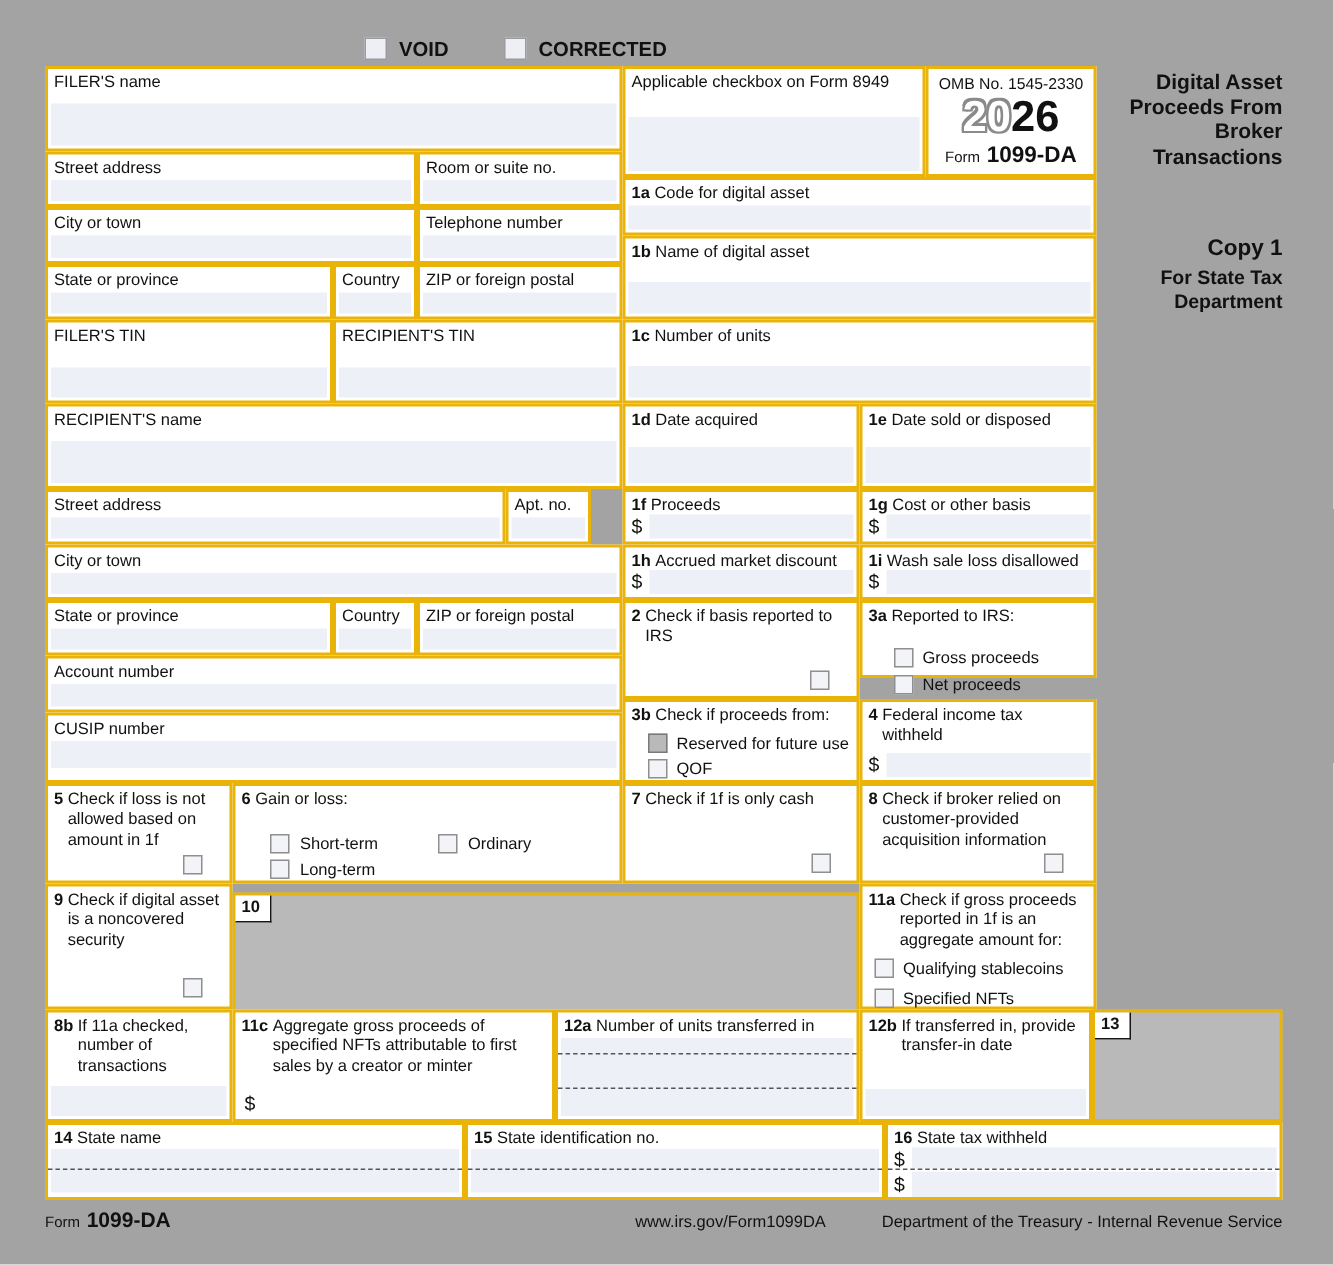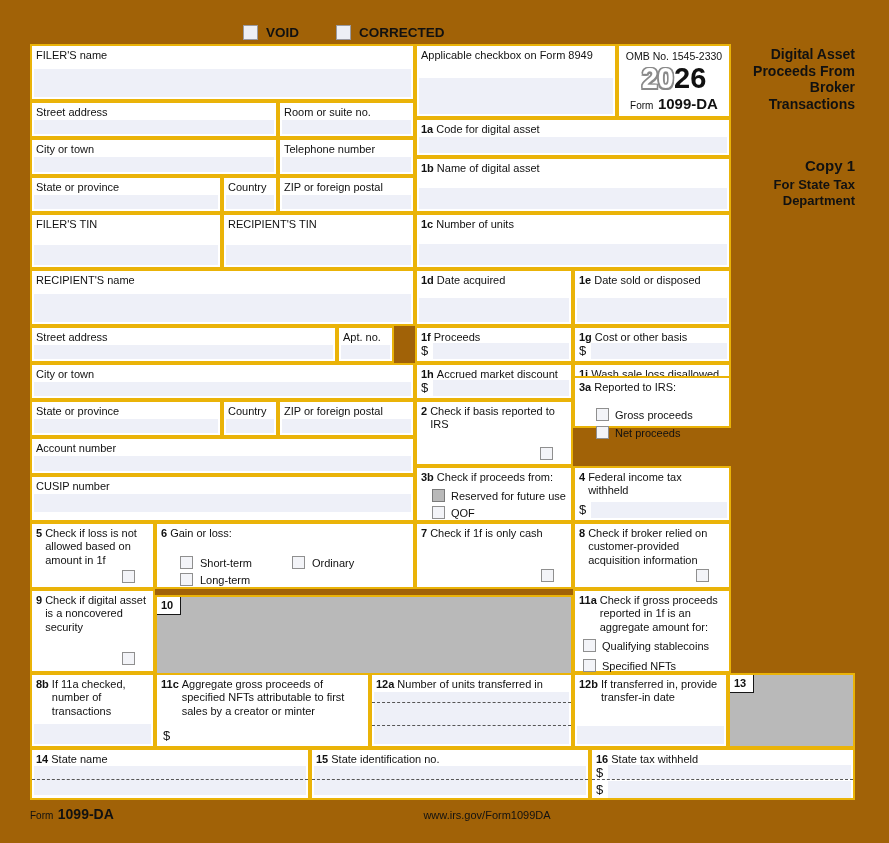--- a/index.html
+++ b/index.html
@@ -1,16 +1,16 @@
 <!DOCTYPE html>
 <html><head>
 <meta charset="utf-8">
 <style>
   html,body{margin:0;padding:0;background:#fff}
-  #page{position:relative;width:889px;height:843px;background:#a16207;
+  #page{position:relative;width:889px;height:843px;background:#a3a3a3;
         font-family:"Liberation Sans",sans-serif;color:#111;overflow:hidden}
   .cell{position:absolute;border:2px solid #eab308;box-sizing:border-box;background:#fff}
   .gray{background:#b9b9b9}
   .lbl{display:flex;gap:3px;padding:3px 4px 0 4px;font-size:11px;line-height:1.22}
   .num{font-weight:bold;white-space:nowrap}
   .f{position:absolute;background:#eef0f8}
   .cb{position:absolute;width:13px;height:13px;border:1px solid #8f8f8f;background:#f3f4f8;box-sizing:border-box}
   .cb.sh{background:#b9b9b9;border-color:#7a7a7a}
   .cb.big{width:15px;height:15px;background:#edeff5;border-color:#9a9aa0}
   .cl{position:absolute;font-size:11px;line-height:13px;white-space:nowrap}
@@ -249,21 +249,21 @@
     <div class="f" style="left:16px;right:2px;bottom:2px;height:16px"></div>
   </div>
 
   <div class="cell" style="left:415px;top:400px;width:158px;height:66px">
     <div class="lbl">
         <span class="num">2</span>
         <span>Check if basis reported to IRS</span>
       </div>
     <span class="cb" style="right:18px;bottom:4px"></span>
   </div>
-  <div class="cell" style="left:573px;top:376px;width:158px;height:52px">
+  <div class="cell" style="left:573px;top:400px;width:158px;height:52px">
     <div class="lbl">
         <span class="num">3a</span>
         <span>Reported to IRS:</span>
       </div>
     <span class="cb" style="left:21px;top:30px"></span>
     <span class="cl" style="left:40px;top:31px">Gross proceeds</span>
     <span class="cb" style="left:21px;top:48px"></span>
     <span class="cl" style="left:40px;top:49px">Net proceeds</span>
   </div>
 
@@ -401,14 +401,15 @@
     <div class="d" style="top:29px"></div>
     <span class="dl" style="left:4px;top:33px">$</span>
     <div class="f" style="left:16px;right:2px;top:31px;height:17px"></div>
   </div>
 
   <div style="position:absolute;left:30px;top:805px">
     <span style="font-size:10px">Form</span>
     <span style="font-size:14px;font-weight:bold">1099-DA</span>
   </div>
   <div style="position:absolute;left:377px;top:809px;width:220px;text-align:center;font-size:11px">www.irs.gov/Form1099DA</div>
+  <div style="position:absolute;left:555px;top:809px;width:300px;text-align:right;font-size:11px">Department of the Treasury - Internal Revenue Service</div>
 
 </div>
 
 </body></html>

